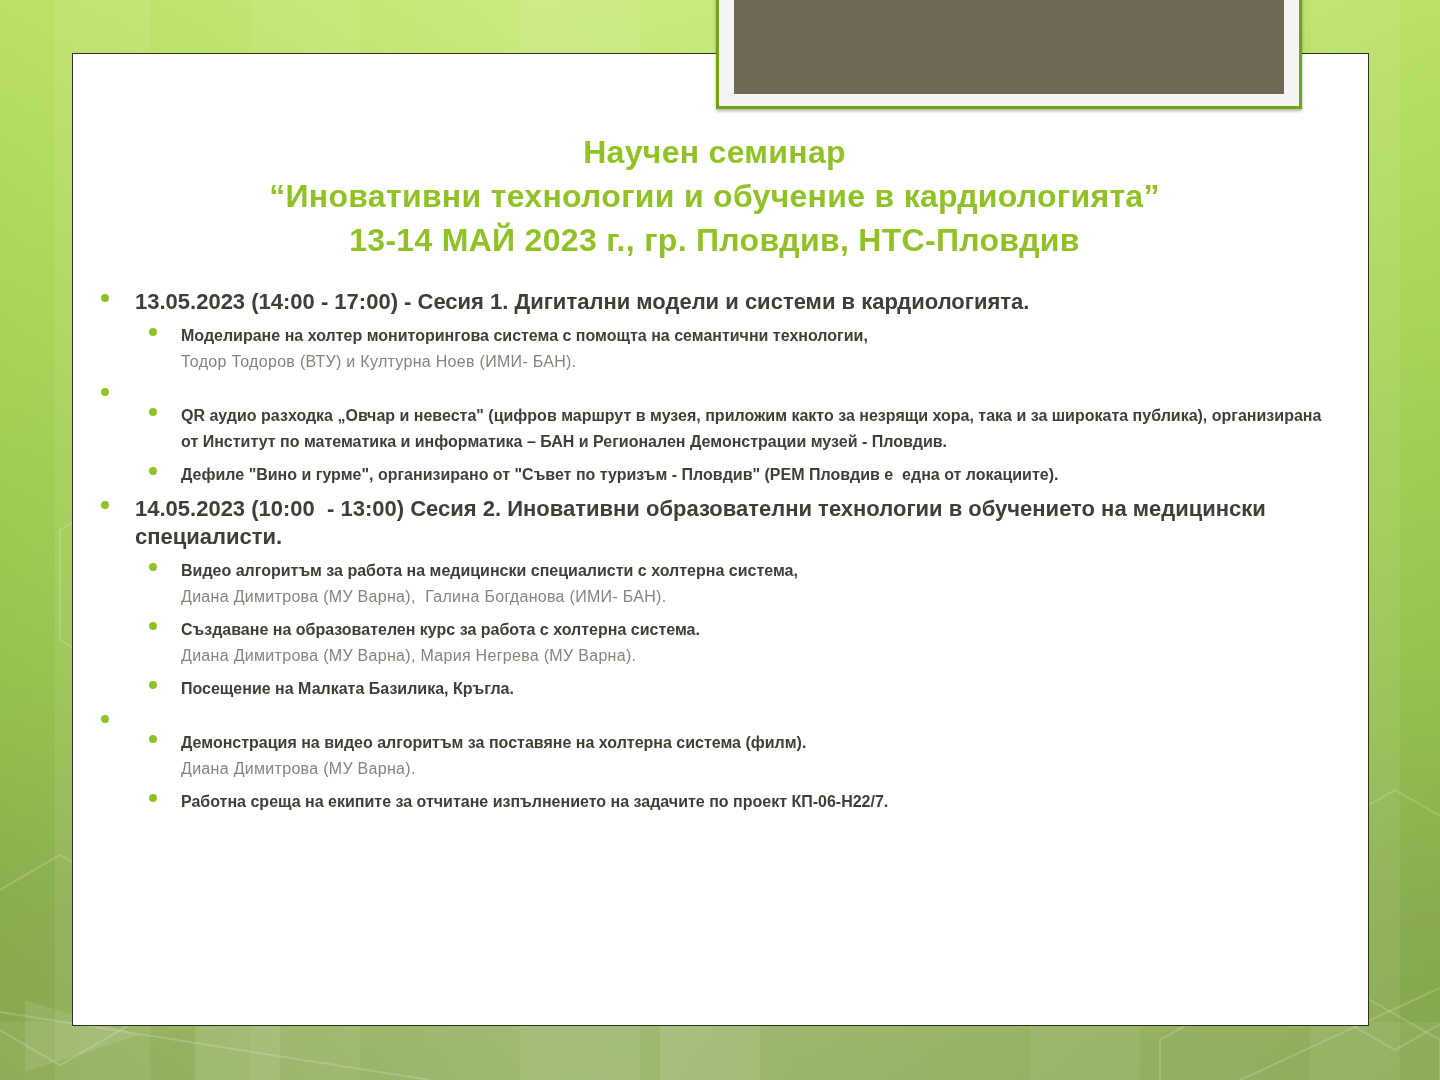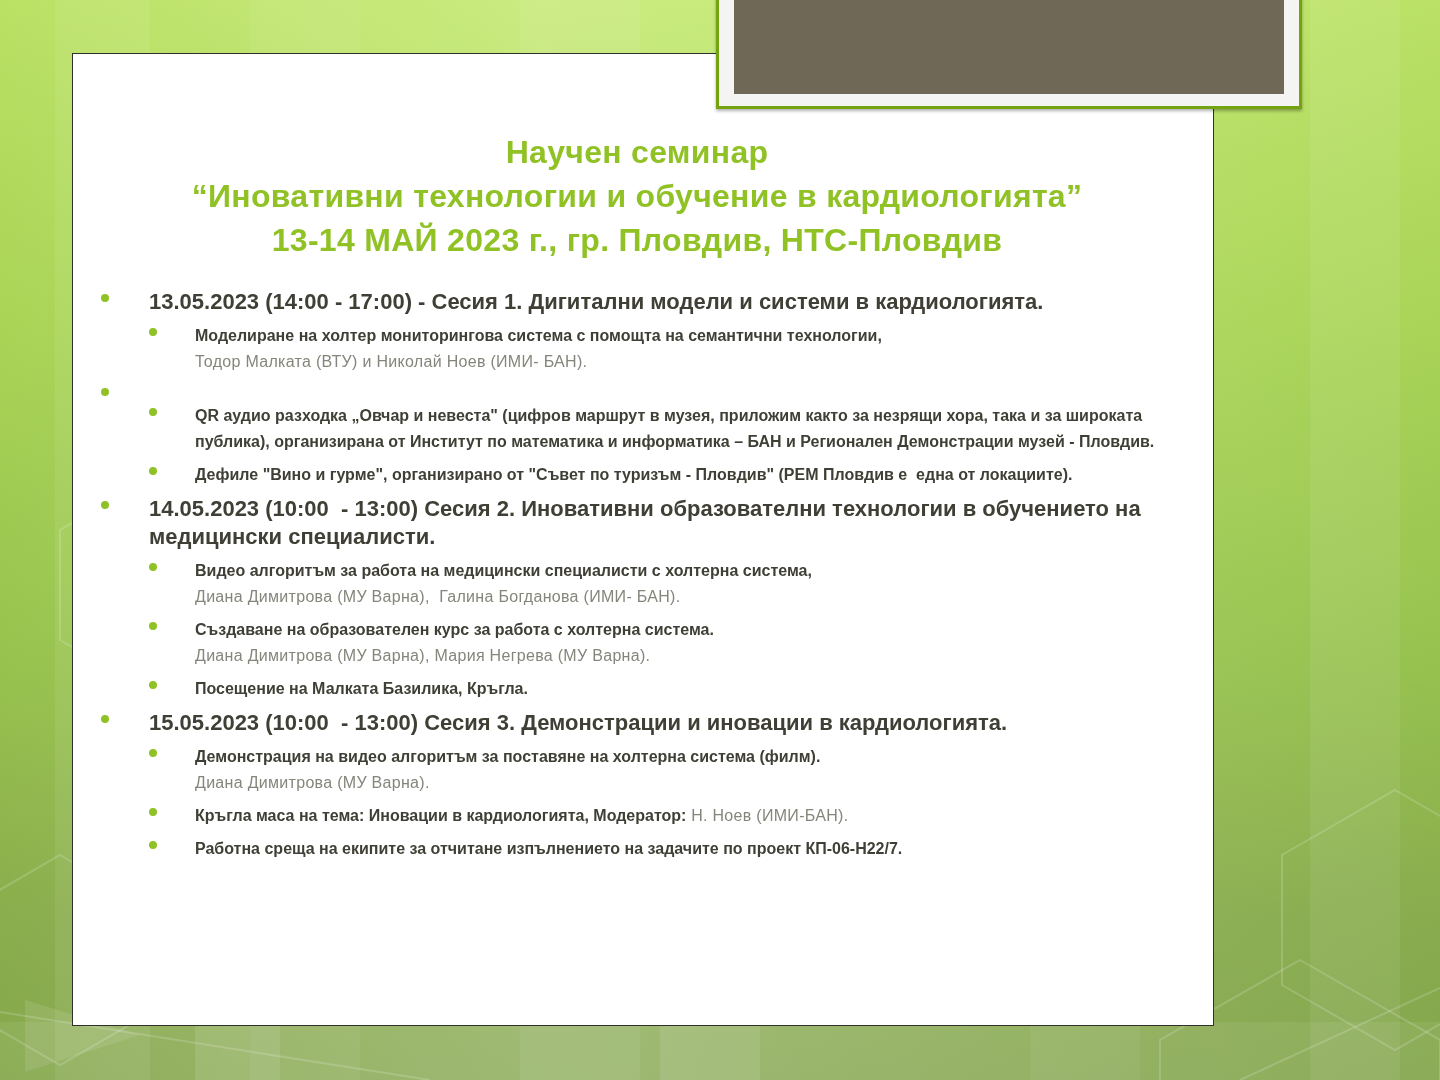--- a/index.html
+++ b/index.html
@@ -19,34 +19,34 @@
         transparent 0 55px,  rgba(255,255,255,0.07) 55px 150px, transparent 150px 250px,
         rgba(255,255,255,0.05) 250px 360px, transparent 360px 520px,
         rgba(255,255,255,0.06) 520px 640px, transparent 640px 1030px,
         rgba(255,255,255,0.05) 1030px 1140px, transparent 1140px 1310px,
         rgba(255,255,255,0.07) 1310px 1400px, transparent 1400px);
   }
   .hex-layer { position:absolute; inset:0; }
 
   
   .slide {
-    position:absolute; left:72px; top:53px; width:1142px; height:973px;
+    position:absolute; left:72px; top:53px; width:1297px; height:973px;
     background:#ffffff; border:1px solid #30302a;
     padding:76px 40px 0 28px;
   }
   .title-block {
     text-align:center;
     color:#90C226;
     font-weight:bold;
     font-size:32px;
     line-height:44px;
     letter-spacing:0.3px;
   }
   #agenda { margin-top:26px; }
-  .item { display:flex; margin-bottom:7px;gap:14px; }
+  .item { display:flex; margin-bottom:7px; }
   .item .txt { white-space:pre-wrap; }
   .lvl1 { font-size:22px; line-height:28px; }
   .lvl2 { margin-left:48px; font-size:16px; line-height:26px; }
   .bullet {
     flex:0 0 auto; border-radius:50%;
     border:4.5px solid #90C226;
     width:8px; height:8px; margin-top:6px; margin-right:26px;
   }
   .lvl2 .bullet { width:7px; height:7px; border-width:4px; margin-right:24px; margin-top:5px; }
   .bold { font-weight:bold; color:#3F3F36; }
@@ -91,21 +91,21 @@
     <div>“Иновативни технологии и обучение в кардиологията”</div>
     <div>13-14 МАЙ 2023 г., гр. Пловдив, НТС-Пловдив</div>
   </div>
   <div id="agenda">
       <div class="item lvl1">
         <span class="bullet"></span>
         <div class="txt"><span class="bold">13.05.2023 (14:00 - 17:00) - Сесия 1. Дигитални модели и системи в кардиологията.</span></div>
       </div>
       <div class="item lvl2">
         <span class="bullet"></span>
-        <div class="txt"><span class="bold">Моделиране на холтер мониторингова система с помощта на семантични технологии,</span><span class="gray block">Тодор Малката (ВТУ) и Николай Ноев (ИМИ- БАН).</span></div>
+        <div class="txt"><span class="bold">Моделиране на холтер мониторингова система с помощта на семантични технологии,</span><span class="gray block">Тодор Тодоров (ВТУ) и Културна Ноев (ИМИ- БАН).</span></div>
       </div>
       <div class="item lvl1">
         <span class="bullet"></span>
       </div>
       <div class="item lvl2">
         <span class="bullet"></span>
         <div class="txt"><span class="bold">QR аудио разходка „Овчар и невеста" (цифров маршрут в музея, приложим както за незрящи хора, така и за широката публика), организирана от Институт по математика и информатика – БАН и Регионален Демонстрации музей - Пловдив.</span></div>
       </div>
       <div class="item lvl2">
         <span class="bullet"></span>
@@ -122,29 +122,24 @@
       <div class="item lvl2">
         <span class="bullet"></span>
         <div class="txt"><span class="bold">Създаване на образователен курс за работа с холтерна система.</span><span class="gray block">Диана Димитрова (МУ Варна), Мария Негрева (МУ Варна).</span></div>
       </div>
       <div class="item lvl2">
         <span class="bullet"></span>
         <div class="txt"><span class="bold">Посещение на Малката Базилика, Кръгла.</span></div>
       </div>
       <div class="item lvl1">
         <span class="bullet"></span>
-        <div class="txt"><span class="bold">15.05.2023 (10:00  - 13:00) Сесия 3. Демонстрации и иновации в кардиологията.</span></div>
       </div>
       <div class="item lvl2">
         <span class="bullet"></span>
         <div class="txt"><span class="bold">Демонстрация на видео алгоритъм за поставяне на холтерна система (филм).</span><span class="gray block">Диана Димитрова (МУ Варна).</span></div>
-      </div>
-      <div class="item lvl2">
-        <span class="bullet"></span>
-        <div class="txt"><span class="bold">Кръгла маса на тема: Иновации в кардиологията, Модератор:</span><span class="gray inline"> Н. Ноев (ИМИ-БАН).</span></div>
       </div>
       <div class="item lvl2">
         <span class="bullet"></span>
         <div class="txt"><span class="bold">Работна среща на екипите за отчитане изпълнението на задачите по проект КП-06-Н22/7.</span></div>
       </div>
     </div>
 </div>
 
 <div class="frame">
   <div class="photo"></div>

